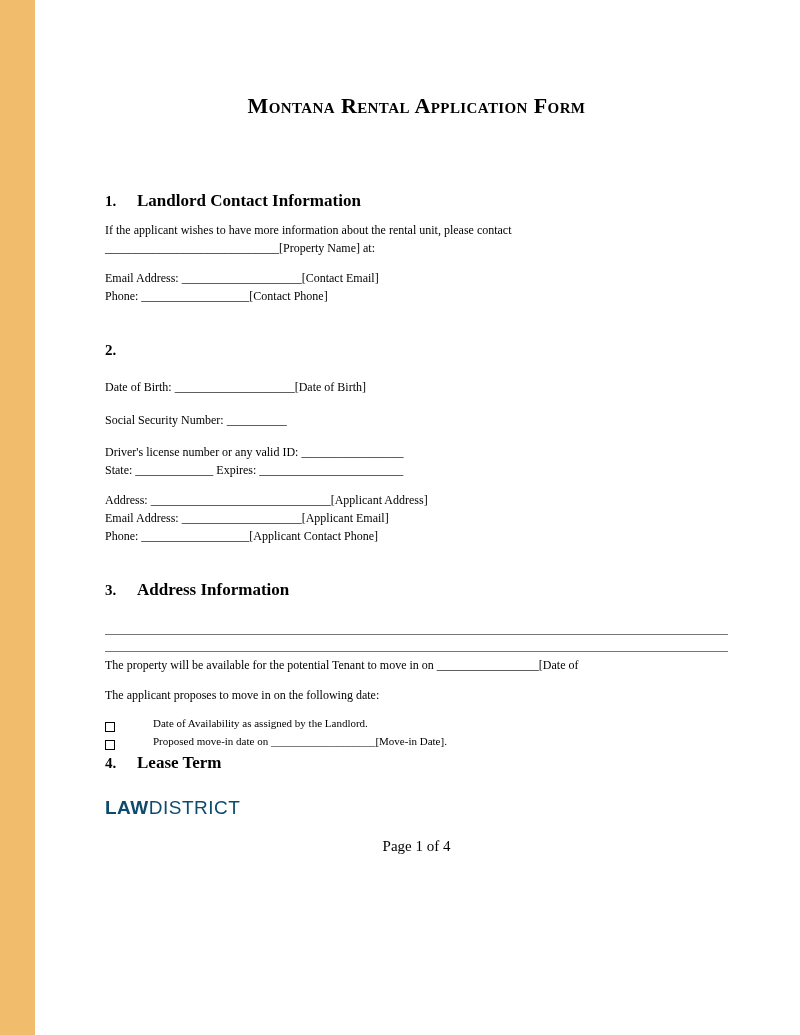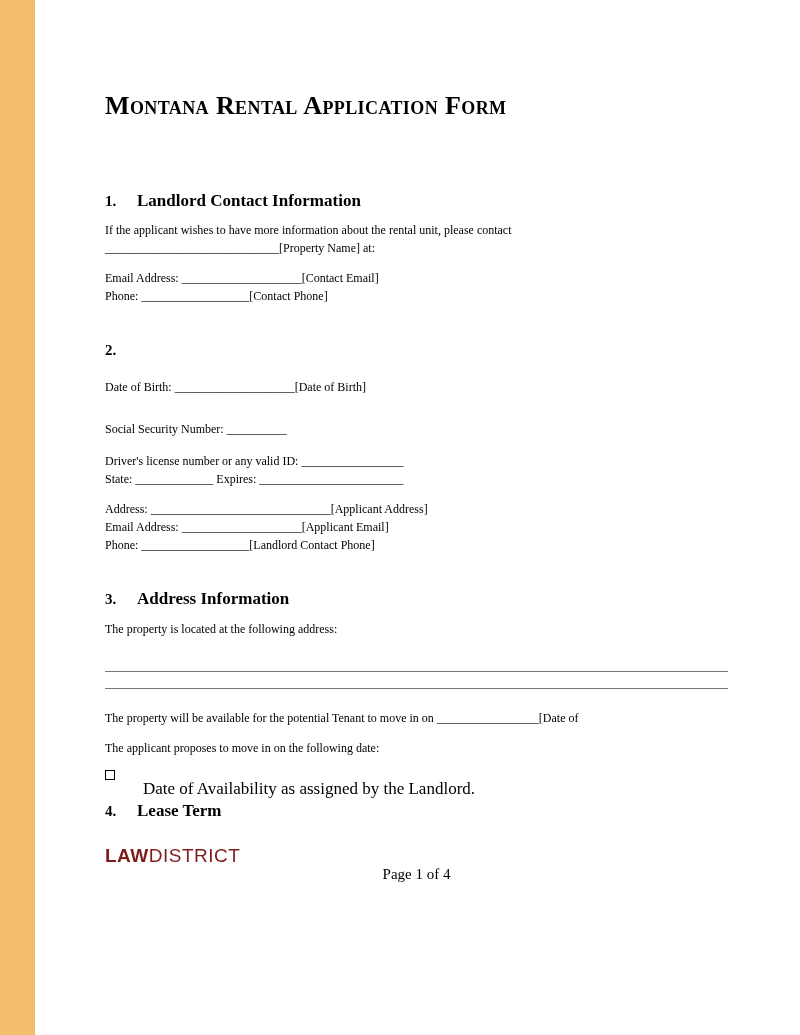--- a/index.html
+++ b/index.html
@@ -16,85 +16,84 @@
     width: 35px; height: 1035px;
     background: #F1BD6C;
   }
   .page {
     position: absolute;
     left: 105px; top: 0;
     width: 623px;
   }
   .doc-title {
     margin-top: 93px;
-    text-align: left;
+    text-align: center;
     font-weight: bold;
-    font-size: 26px;
+    font-size: 22px;
     line-height: 26px;
     font-variant: small-caps;
     letter-spacing: 0.4px;
   }
   .sec-heading {
     display: flex;
     font-weight: bold;
     font-size: 17px;
     line-height: 22px;
   }
   .sec-num { width: 32px; flex: none; font-size: 15px; line-height: 22px; }
   .line {
     font-size: 12px;
     line-height: 18px;
     white-space: pre;
   }
   .mt9  { margin-top: 9px; }
   .mt10 { margin-top: 10px; }
   .mt12 { margin-top: 12px; }
   .mt14 { margin-top: 14px; }
-  .mt15 { margin-top: 24px; }
+  .mt15 { margin-top: 15px; }
   .mt16 { margin-top: 12px; }
   .mt17 { margin-top: 17px; }
-  .mt20 { margin-top: 20px; }
+  .mt20 { margin-top: 4px; }
   .mt34 { margin-top: 34px; }
   .mt71 { margin-top: 71px; }
   .rule {
     height: 0;
     border-bottom: 1px solid #777777;
     width: 100%;
   }
   .rule1 { margin-top: 33px; }
   .rule2 { margin-top: 16px; }
   .cb-row {
     display: flex;
-    align-items: flex-start;
-    font-size: 17px;
+    align-items: flex-end;
+    font-size: 11px;
     line-height: 18px;
-    flex-direction: column;
   }
   .checkbox {
     display: inline-block;
     width: 10px; height: 10px;
     border: 1px solid #000;
     margin-top: 3px;
     flex: none;
     background: #fff;
   }
   .cb-text { margin-left: 38px; white-space: pre; }
   .sec4 { margin-top: 2px; }
   .footer-logo {
     margin-top: 25px;
     font-family: "Liberation Sans", sans-serif;
     font-size: 19px;
     line-height: 18px;
-    color: #7f1d1d;
+    color: #0c4a6e;
     letter-spacing: 0.5px;
   }
   .logo-law { font-weight: bold; }
   .logo-district { font-weight: normal; }
   .page-number {
-    margin-top: 0;
+    margin-top: 20px;
     text-align: center;
     font-size: 15px;
     line-height: 18px;
   }
 </style>
 </head>
 <body>
 
 <div class="stripe" style="background: rgb(241, 189, 108);"></div>
 
@@ -120,38 +119,41 @@
   </div>
   <div class="line mt17">Date of Birth: ____________________[Date of Birth]</div>
   <div class="line mt15">Social Security Number: __________</div>
   <div class="para mt14">
     <div class="line">Driver's license number or any valid ID: _________________</div>
     <div class="line">State: _____________ Expires: ________________________</div>
   </div>
   <div class="para mt16">
     <div class="line">Address: ______________________________[Applicant Address]</div>
     <div class="line">Email Address: ____________________[Applicant Email]</div>
-    <div class="line">Phone: __________________[Landlord Contact Phone]</div>
+    <div class="line">Phone: __________________[Applicant Contact Phone]</div>
   </div>
 
   <div class="sec-heading mt34">
     <span class="sec-num">3.</span>
     <span class="sec-label">Address Information</span>
   </div>
-  <div class="line mt10">The property is located at the following address:</div>
   <div class="rule rule1"></div>
   <div class="rule rule2"></div>
   <div class="para mt20">
     <div class="line">The property will be available for the potential Tenant to move in on _________________[Date of</div>
   </div>
   <div class="line mt16">The applicant proposes to move in on the following date:</div>
   <div class="para mt10">
     <div class="cb-row">
       <span class="checkbox"></span>
       <span class="cb-text">Date of Availability as assigned by the Landlord.</span>
+    </div>
+    <div class="cb-row">
+      <span class="checkbox"></span>
+      <span class="cb-text">Proposed move-in date on ___________________[Move-in Date].</span>
     </div>
   </div>
 
   <div class="sec-heading sec4">
     <span class="sec-num">4.</span>
     <span class="sec-label">Lease Term</span>
   </div>
 
   <div class="footer-logo">
     <span class="logo-law">LAW</span><span class="logo-district">DISTRICT</span>

